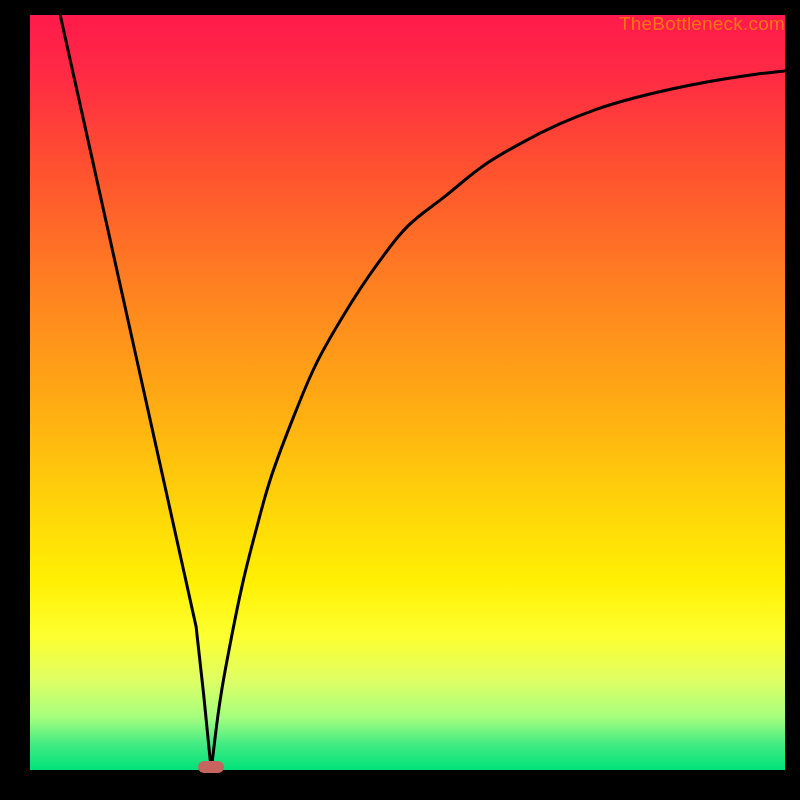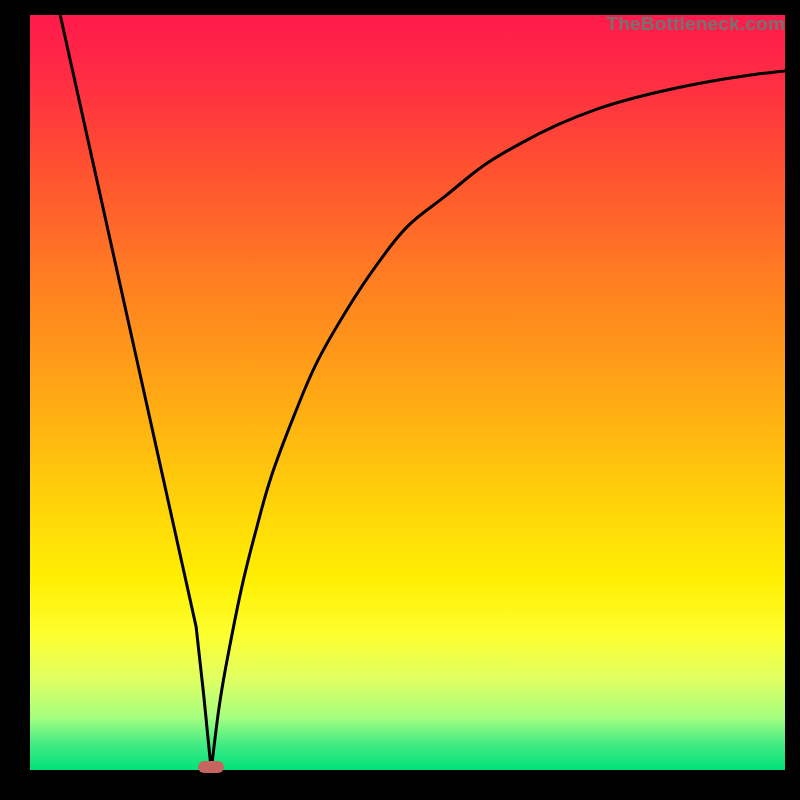--- a/index.html
+++ b/index.html
@@ -23,24 +23,24 @@
     position: absolute;
     left: 0;
     top: 0;
     width: 755px;
     height: 755px;
   }
   .watermark {
     position: absolute;
     top: -2px;
     right: 0px;
-    color: #737373;
+    color: #f97316;
     font-size: 19px;
     letter-spacing: 0.2px;
-    font-weight: 700;
+    font-weight: 400;
   }
   .minimum-marker {
     position: absolute;
     width: 26px;
     height: 12px;
     border-radius: 6px;
     background: #c66560;
     transform: translate(-50%, -50%);
   }
 </style>

